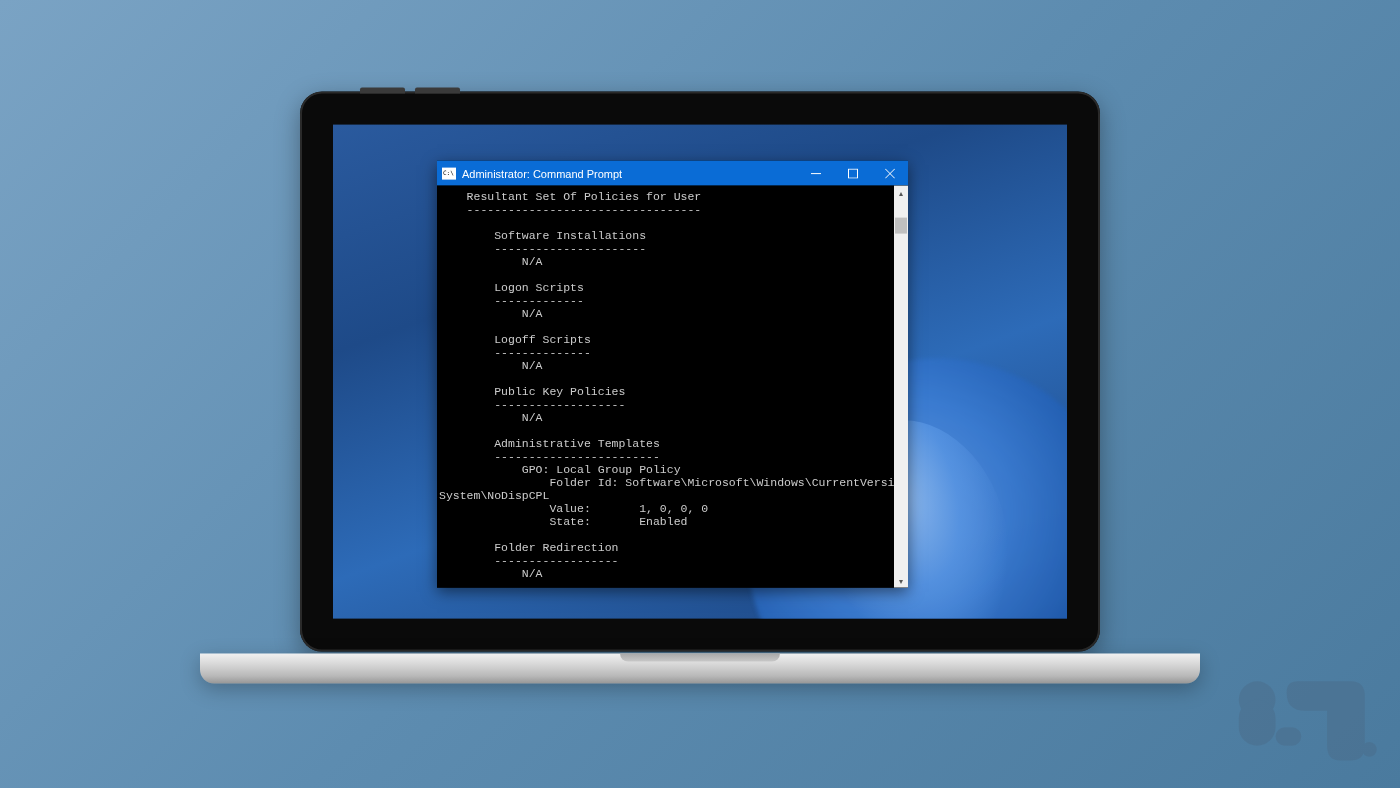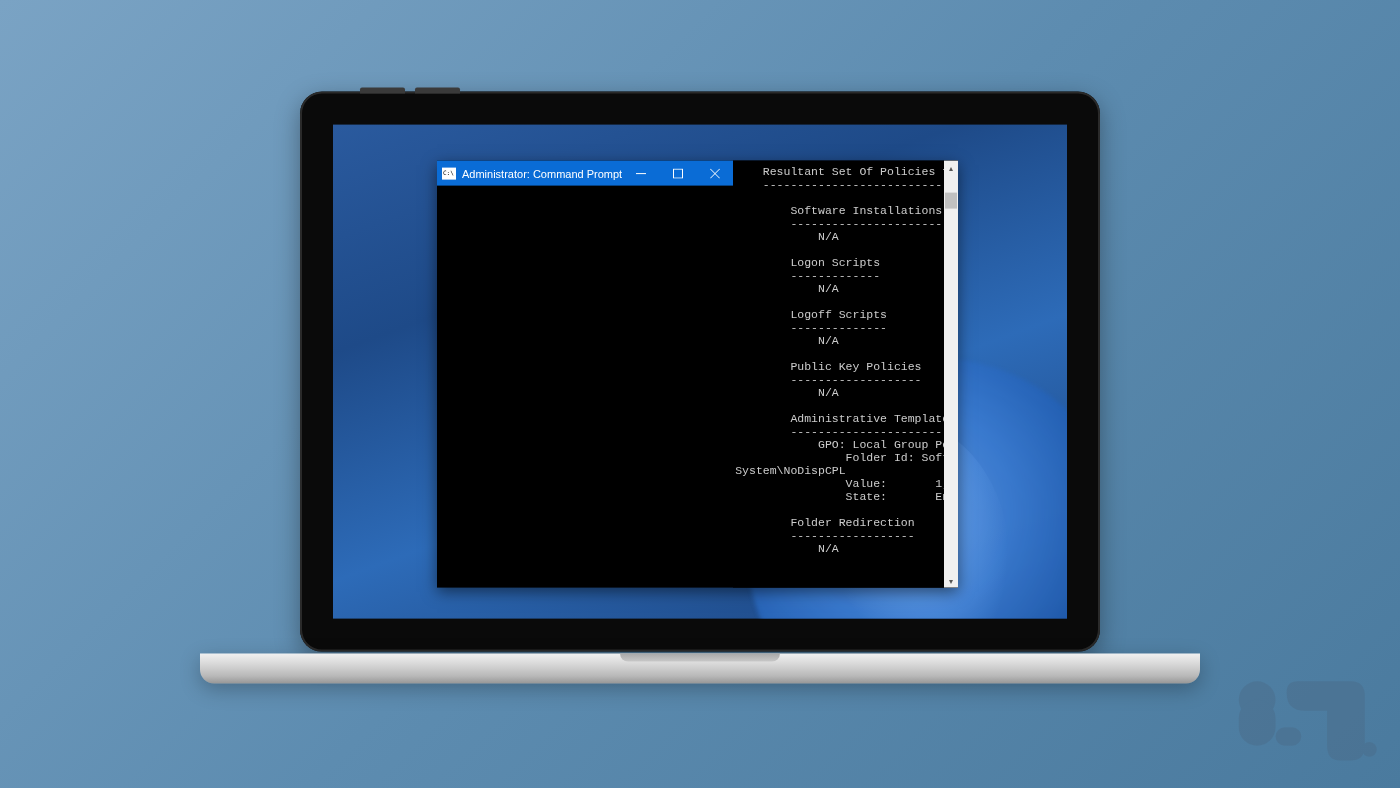--- a/index.html
+++ b/index.html
@@ -95,26 +95,26 @@
     height: 8px;
     background: linear-gradient(180deg, #a8a8a8, #c8c8c8);
     border-radius: 0 0 8px 8px;
   }
 
   
   .cmd-window {
     position: absolute;
     left: 104px;
     top: 36px;
-    width: 521px;
+    width: 471px;
     height: 427px;
     background: #000;
     box-shadow: 0 4px 14px rgba(0,0,0,0.5);
     display: flex;
-    flex-direction: row;
+    flex-direction: column;
     z-index: 10;
   }
   .titlebar {
     height: 25px;
     background: #0a6cd6;
     display: flex;
     align-items: center;
     color: #fff;
     font-size: 11px;
   }

